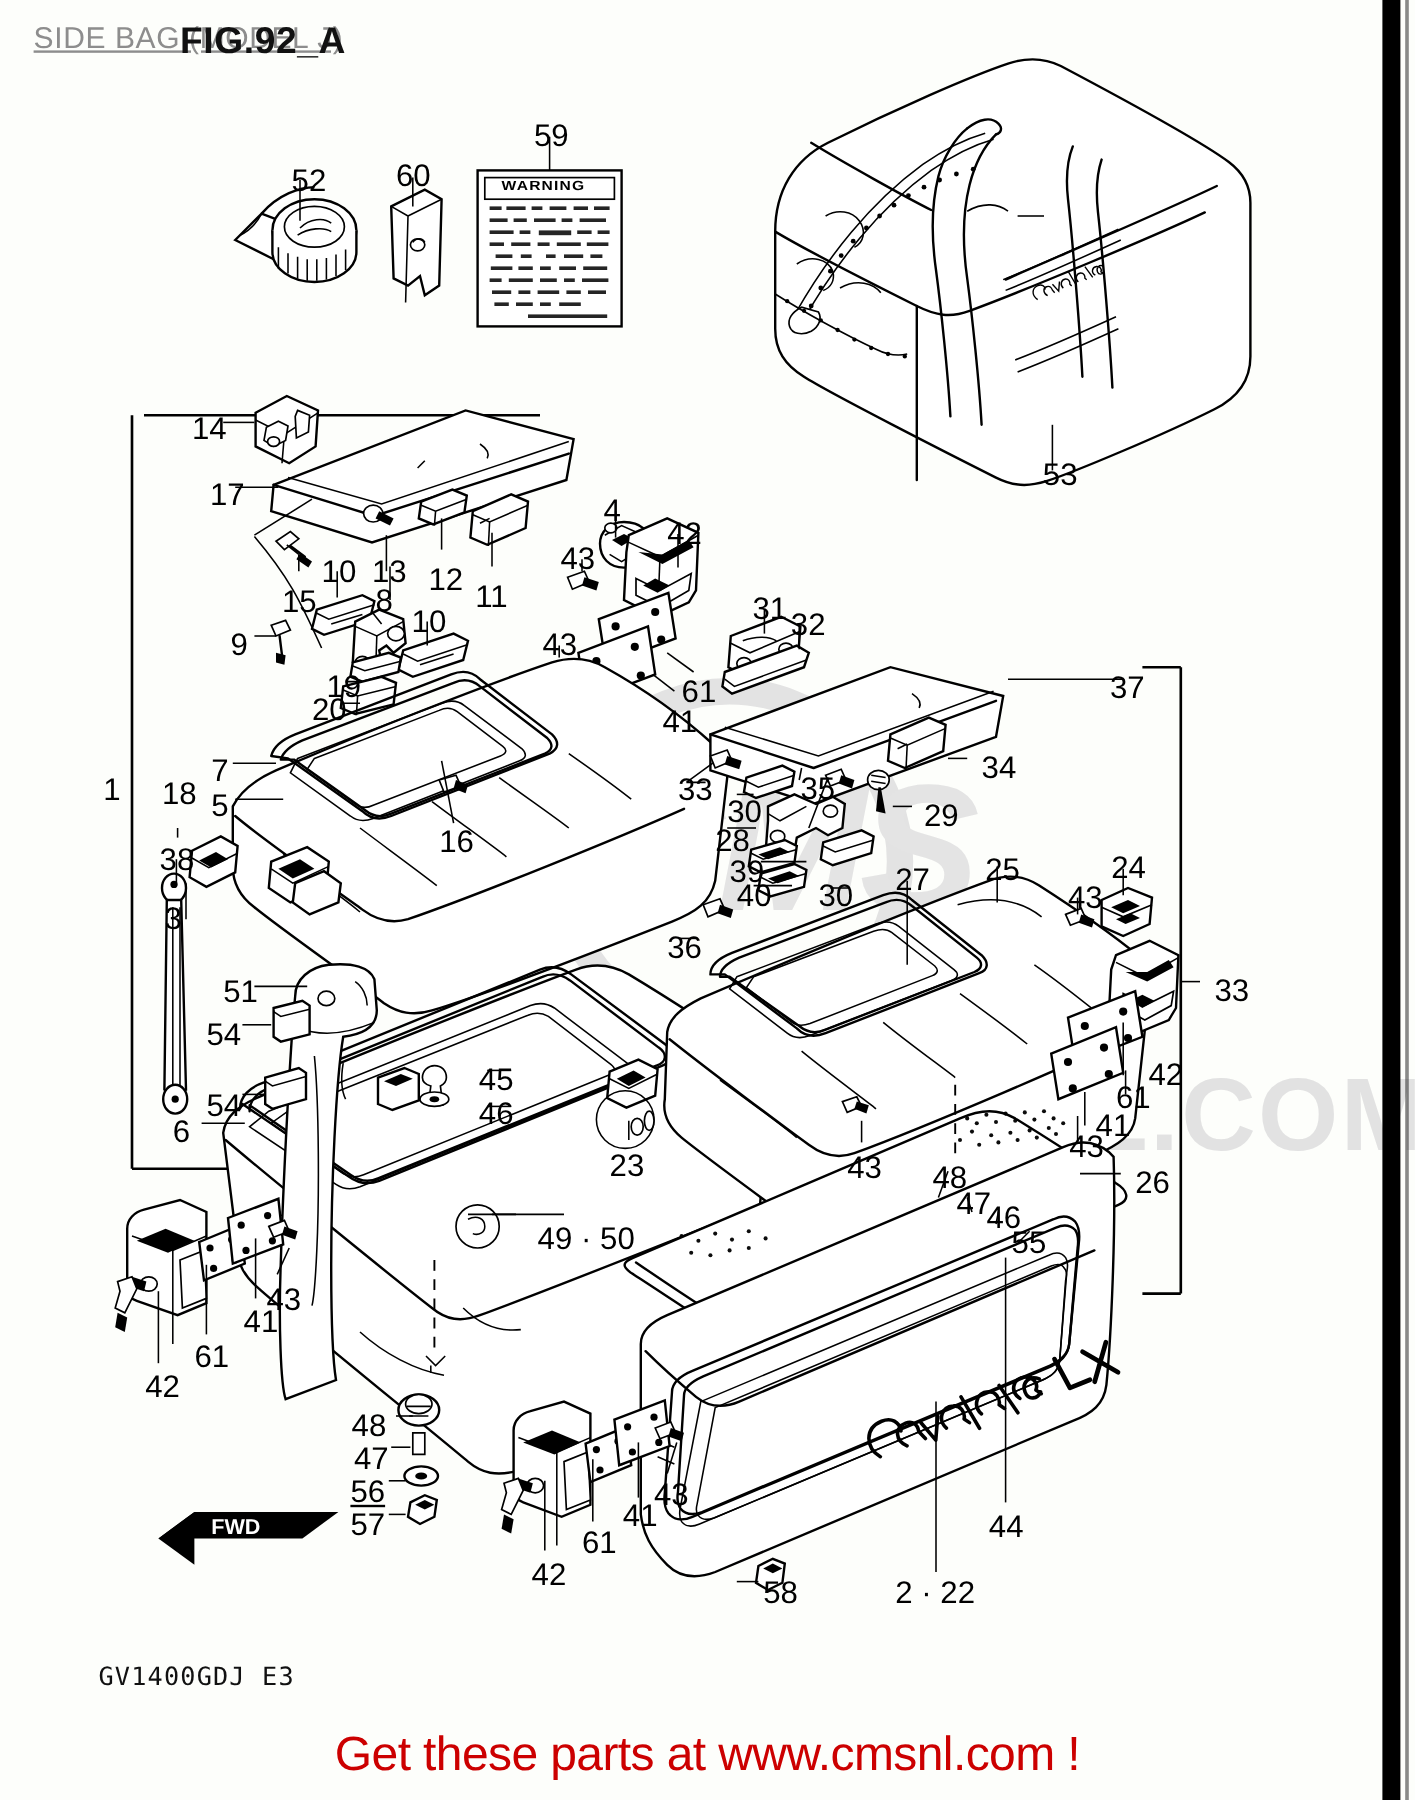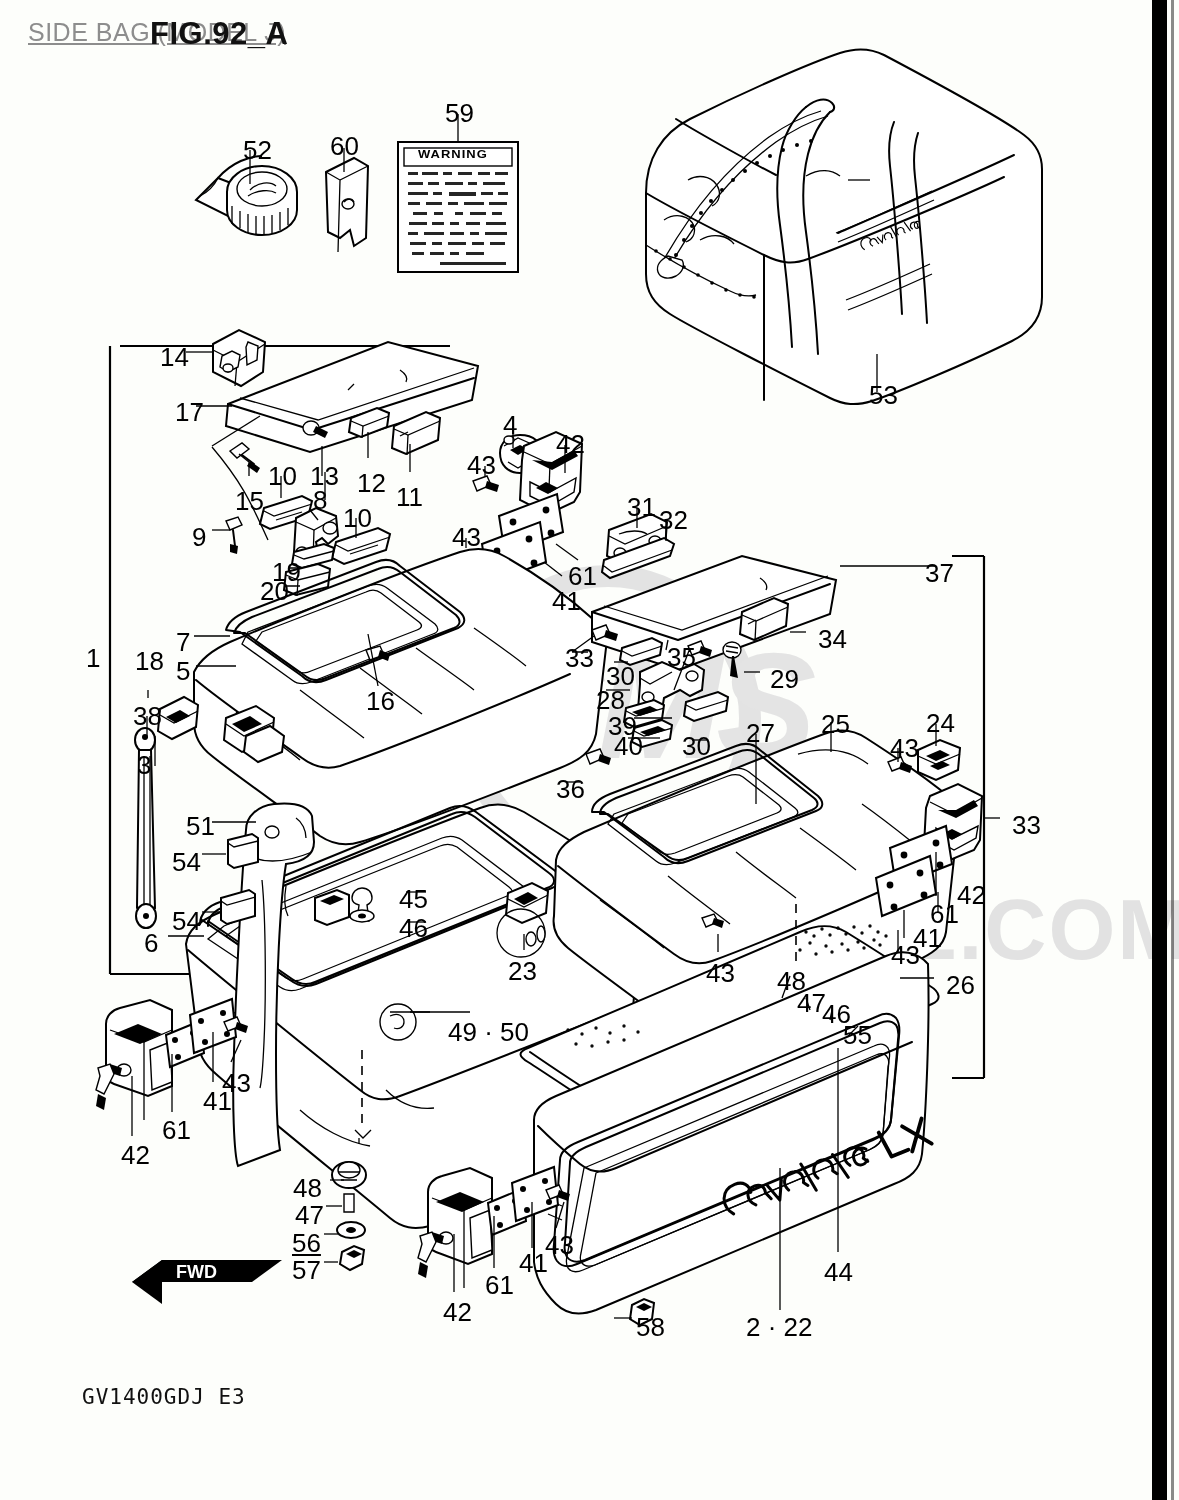--- a/index.html
+++ b/index.html
@@ -809,20 +809,21 @@
       <path d="M132 1282 l30 22 l0 -44 z"></path>
     </g>
     <text x="176" y="1278" fill="#fff" font-family="Liberation Sans, sans-serif" font-size="18" font-weight="bold">FWD</text>
   </svg>
 
   <div class="title-gray">SIDE BAG (MODEL J)</div>
   <div class="title-black">FIG.92_A</div>
 
   <div class="modelcode">GV1400GDJ  E3</div>
 
+  <div class="footer-red">Get these parts at www.cmsnl.com !</div>
 
   <div class="lbl" style="left:418px;top:148px;font-size:13px;font-weight:bold;letter-spacing:1px;
               transform:scaleY(.85);">WARNING</div>
 
   <div id="callout-layer">
       <div class="lbl" style="left: 86px; top: 645px;">1</div>
       <div class="lbl" style="left: 137px; top: 752px;">3</div>
       <div class="lbl" style="left: 503px; top: 412px;">4</div>
       <div class="lbl" style="left: 176px; top: 658px;">5</div>
       <div class="lbl" style="left: 144px; top: 930px;">6</div>

